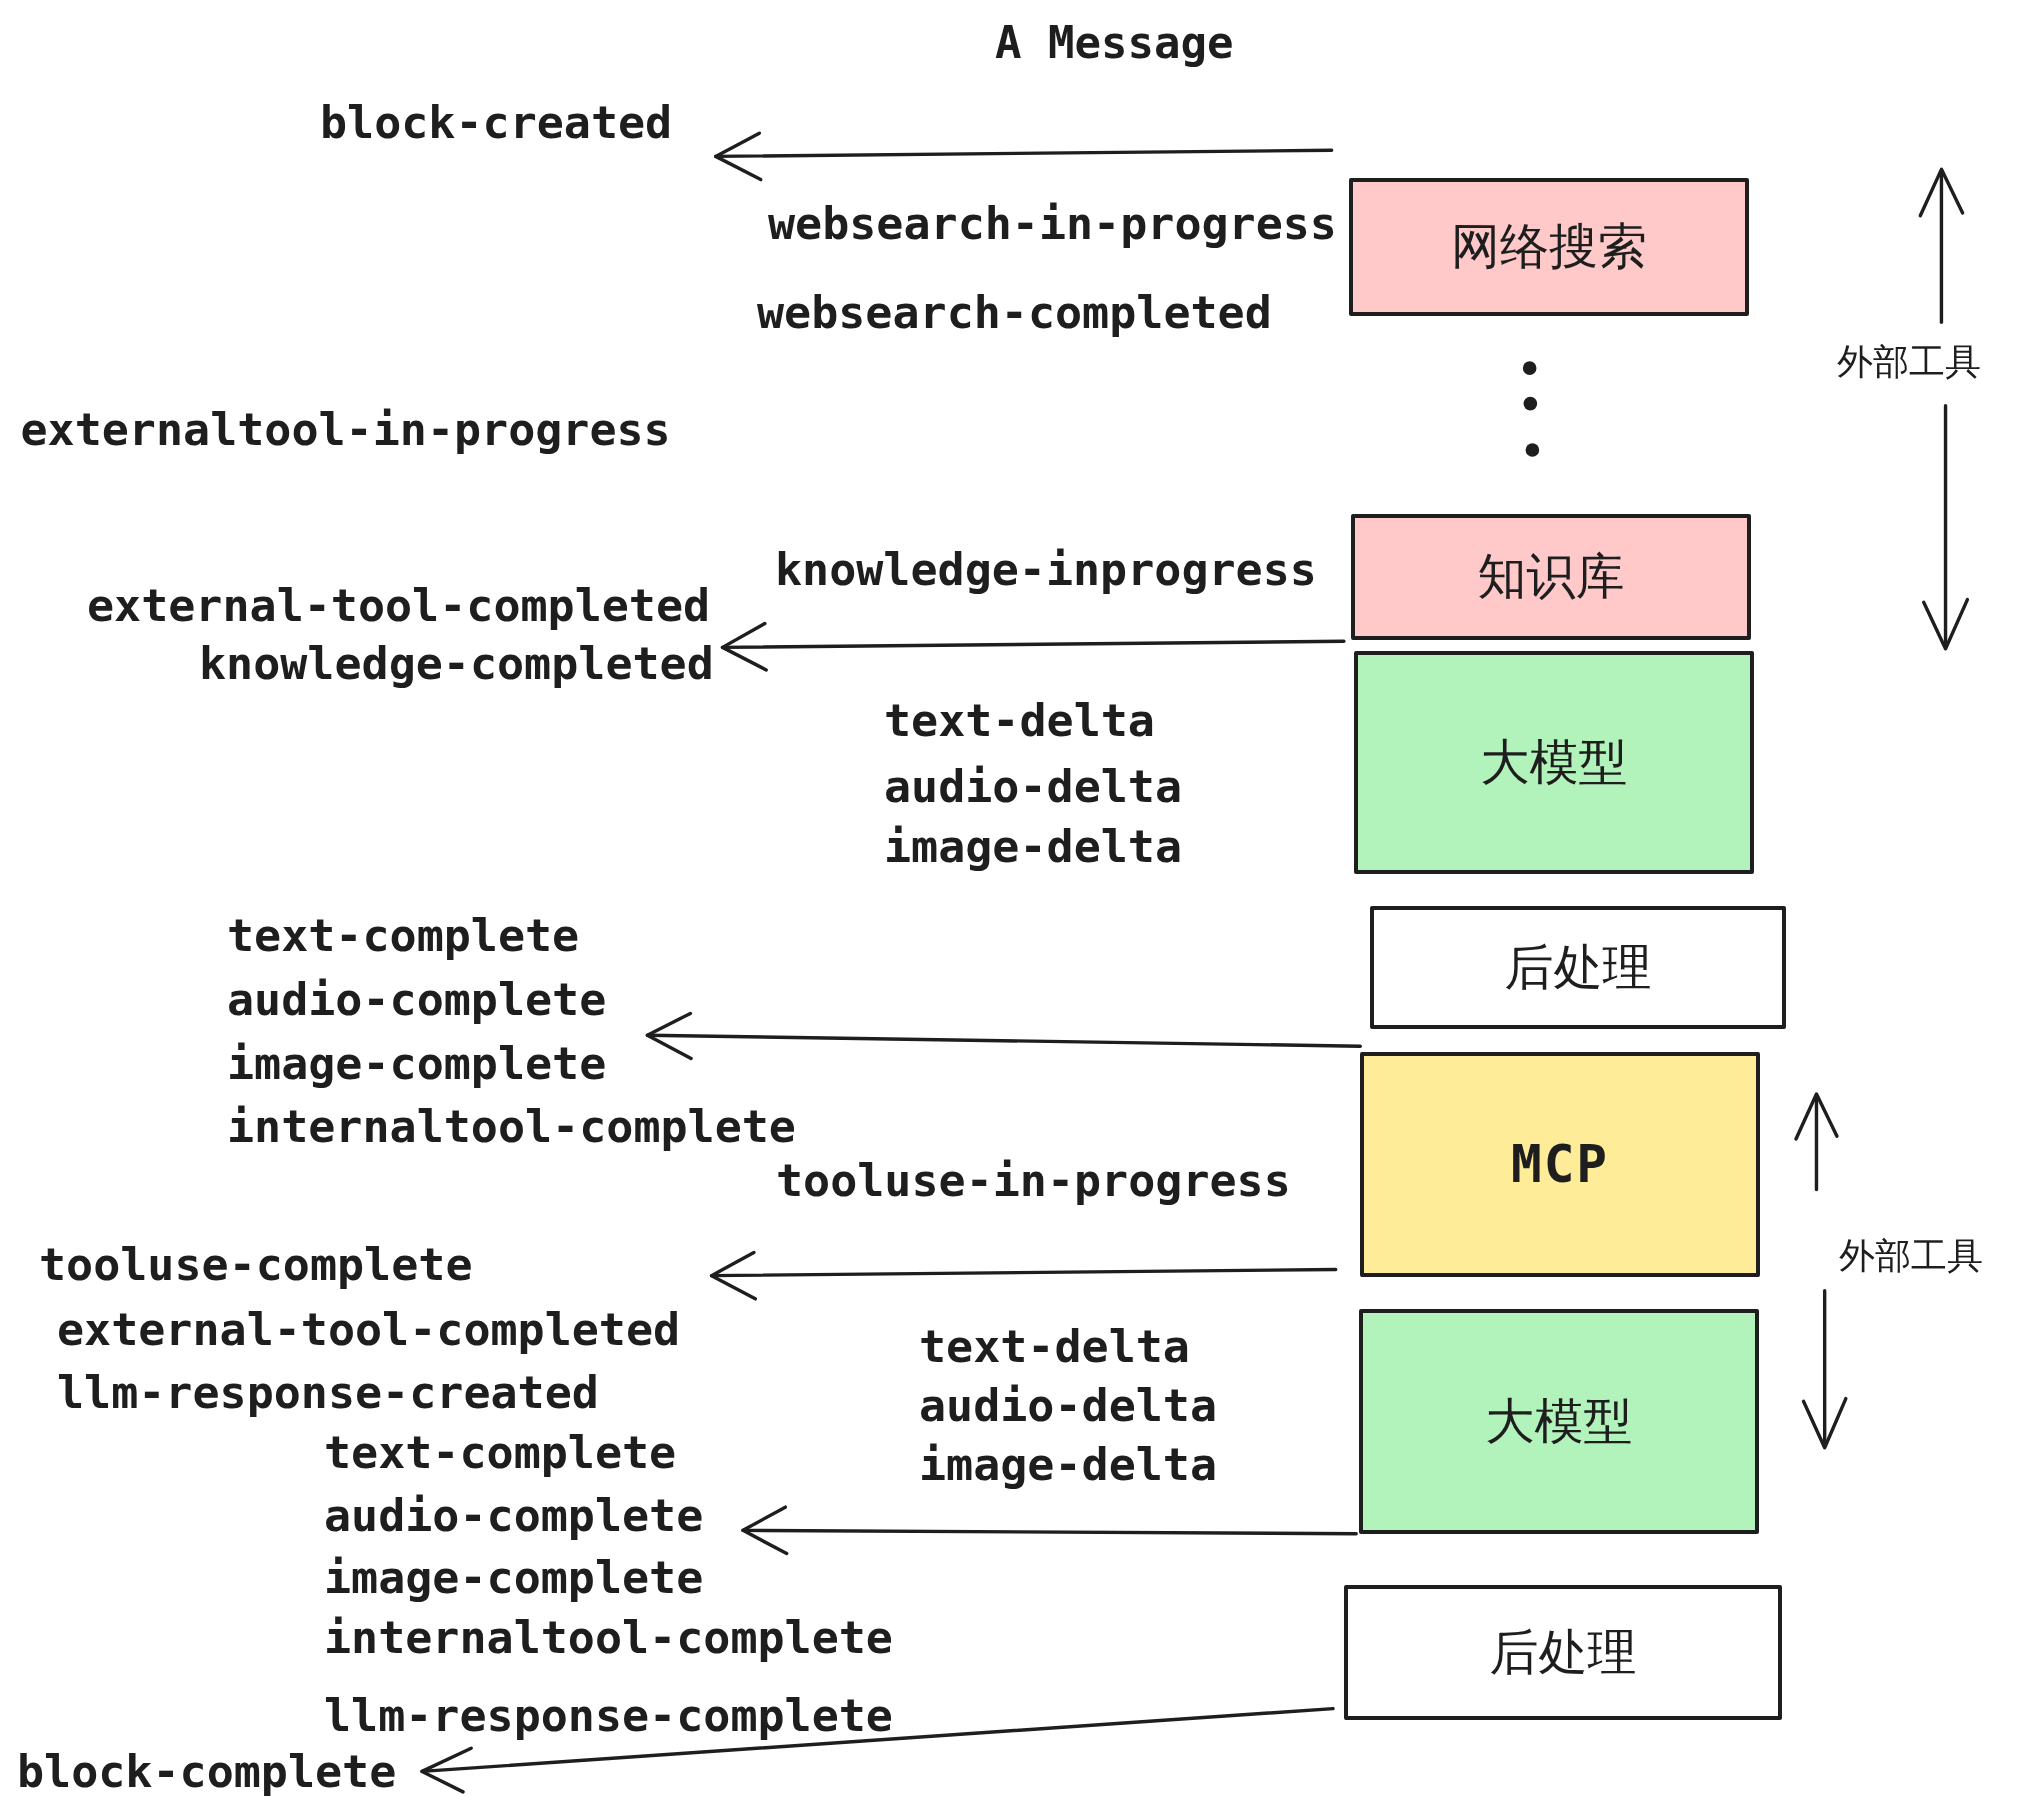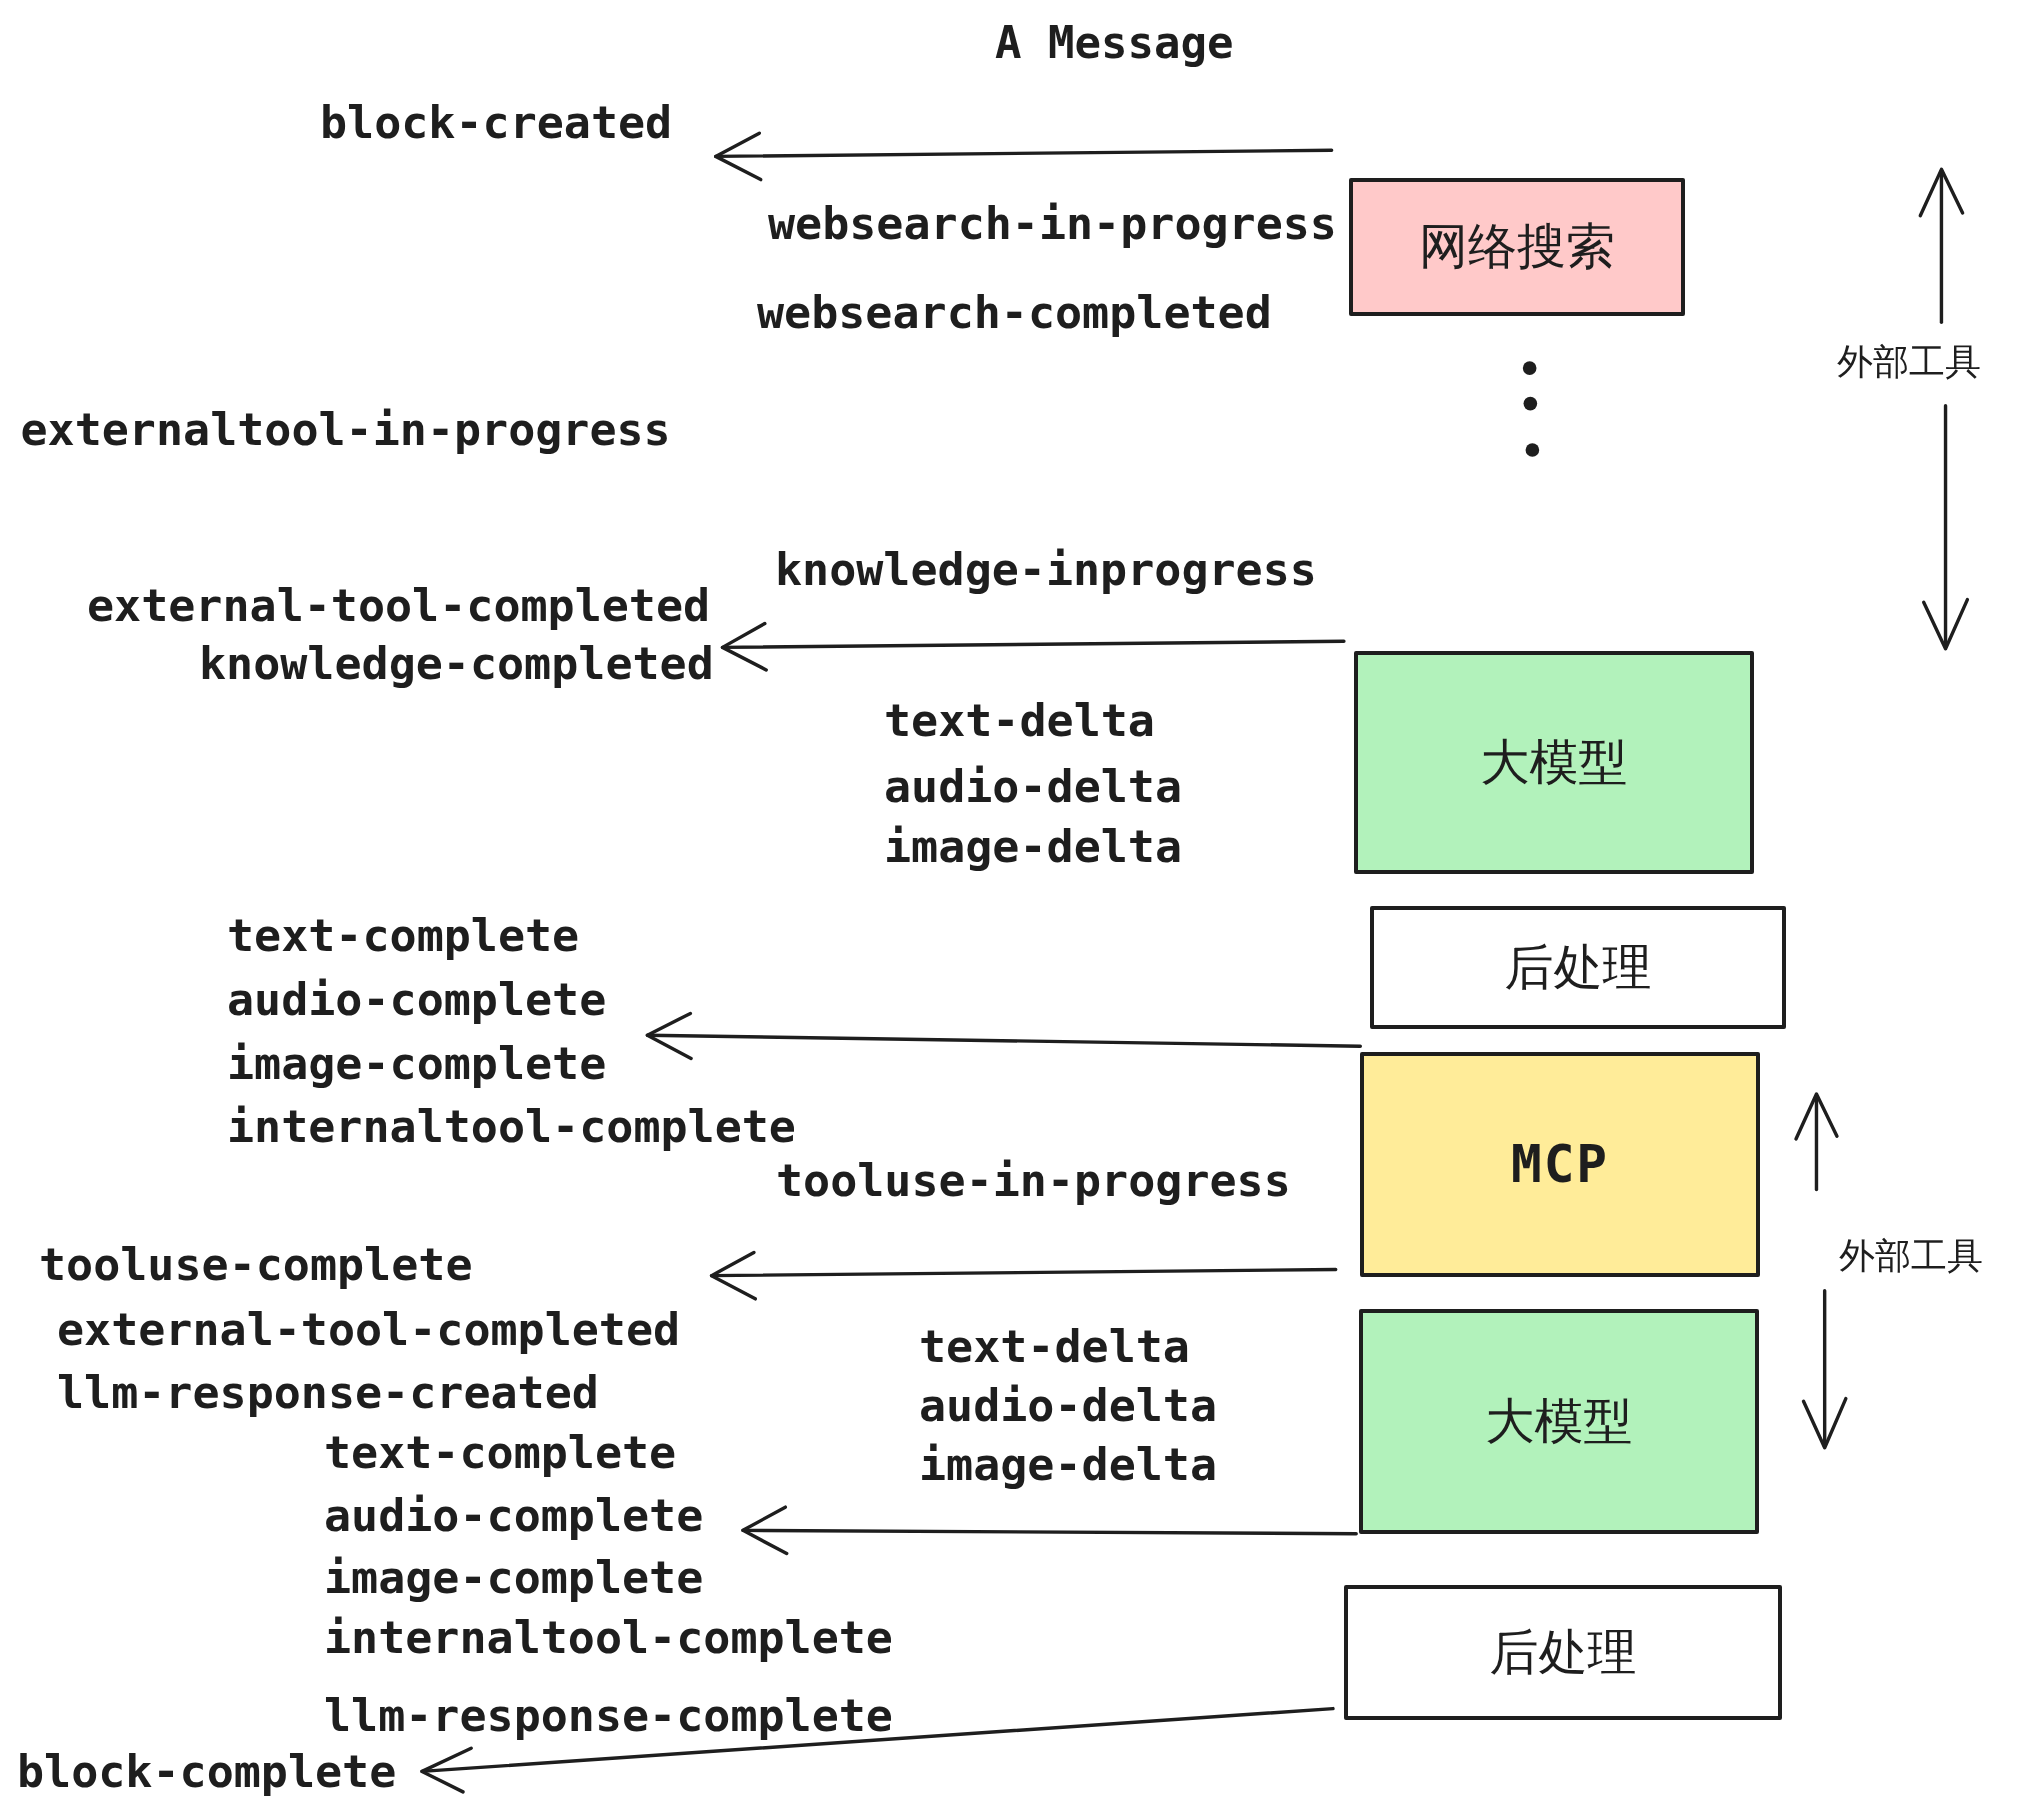--- a/index.html
+++ b/index.html
@@ -77,22 +77,25 @@
 
     <g>
       <circle cx="2240" cy="539" r="10"></circle>
         <circle cx="2241" cy="591" r="10"></circle>
         <circle cx="2244" cy="659" r="10"></circle>
     </g>
   </svg>
 
   <div class="title" style="left:970px;top:12.3px;margin-left:25px;">A Message</div>
 
-  <div class="box pink" style="left:1349px;top:178px;width:336px;height:138px;">
+  <div class="box pink" style="left:1349px;top:178px;width:400px;height:138px;">
     <span>网络搜索</span>
+  </div>
+  <div class="box pink" style="left:1351px;top:514px;width:400px;height:126px;">
+    <span>知识库</span>
   </div>
   <div class="box green" style="left:1354px;top:651px;width:400px;height:223px;">
     <span>大模型</span>
   </div>
   <div class="box white" style="left:1370px;top:906px;width:416px;height:123px;">
     <span>后处理</span>
   </div>
   <div class="box yellow" style="left:1360px;top:1052px;width:400px;height:225px;">
     <span class="mono">MCP</span>
   </div>

